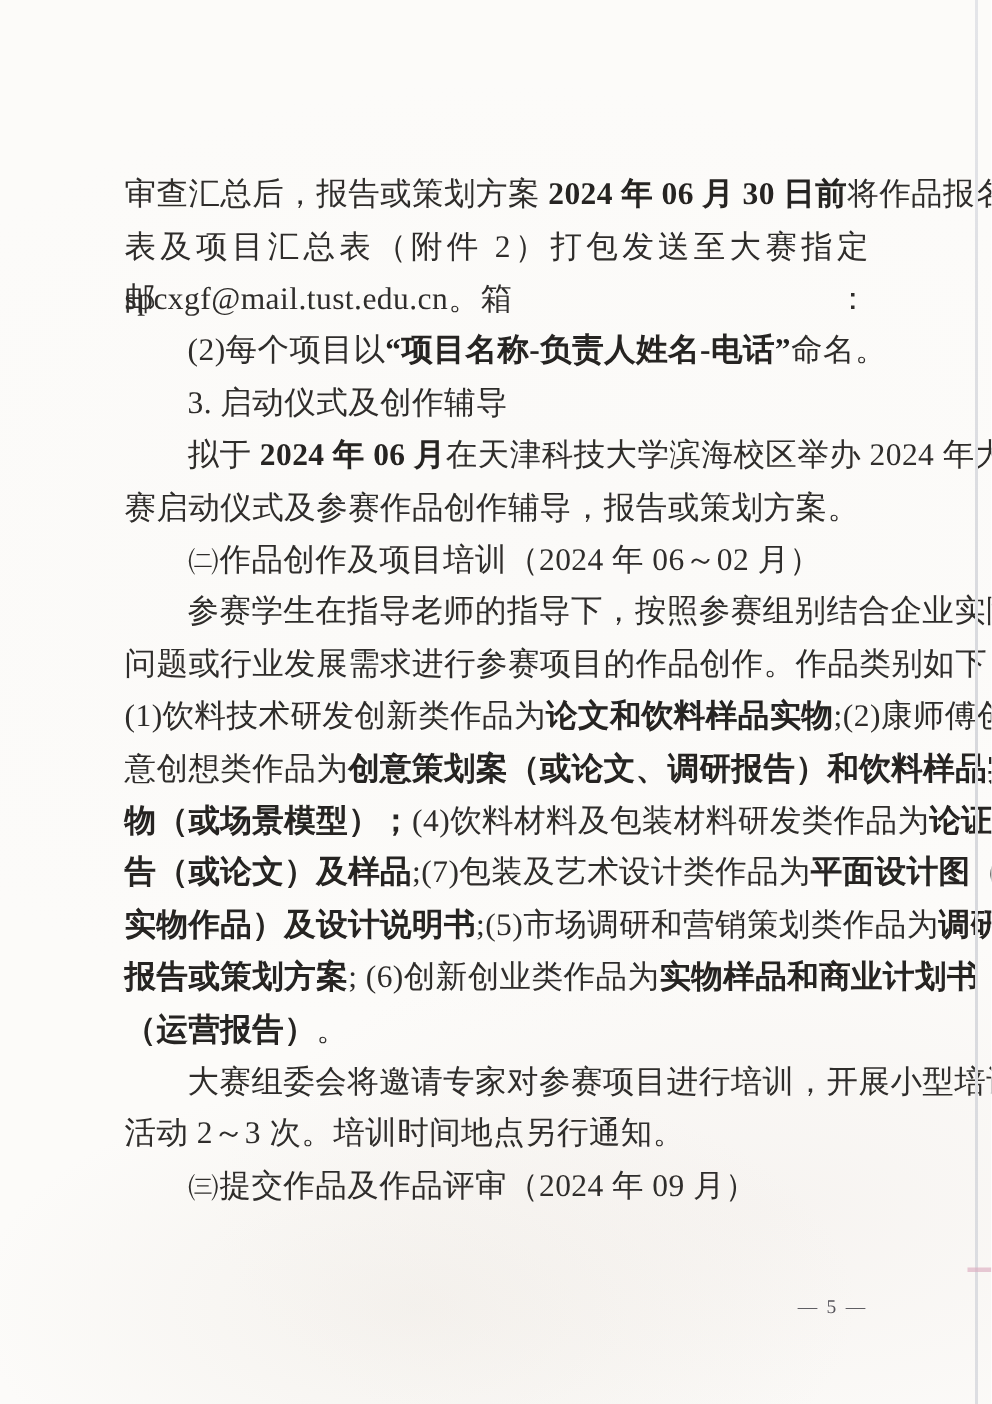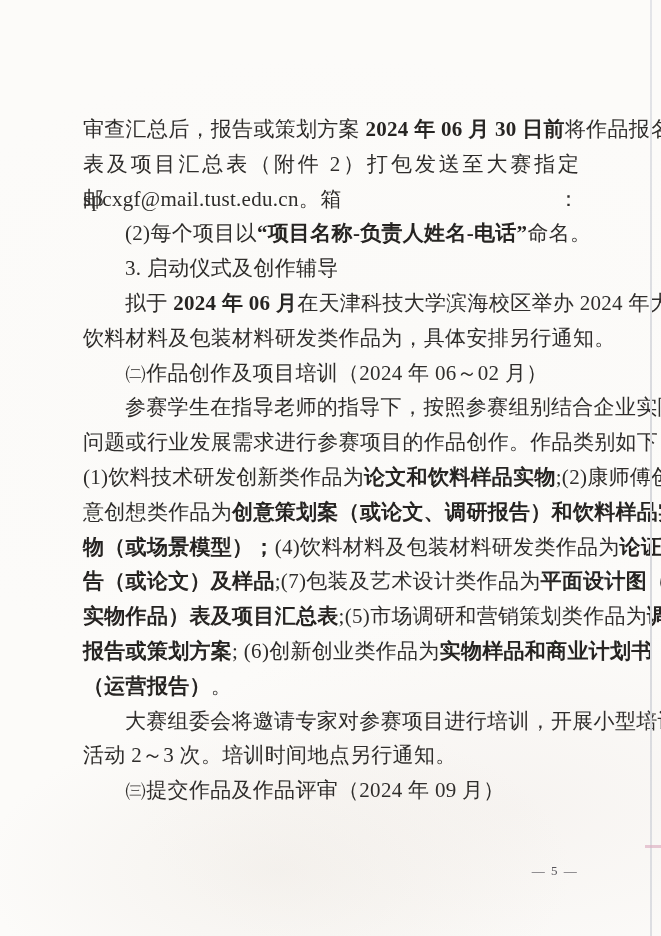--- a/index.html
+++ b/index.html
@@ -74,29 +74,29 @@
 <body>
 
 <div class="page">
   <div class="text-block">
       <div class="line"><span class="seg">审查汇总后，报告或策划方案 </span><span class="seg bold">2024 年 06 月 30 日前</span><span class="seg">将作品报名</span></div>
       <div class="line wide"><span class="seg">表及项目汇总表（附件 2）打包发送至大赛指定邮箱：</span></div>
       <div class="line"><span class="seg">spcxgf@mail.tust.edu.cn。</span></div>
       <div class="line indent"><span class="seg">(2)每个项目以</span><span class="seg bold">“项目名称-负责人姓名-电话”</span><span class="seg">命名。</span></div>
       <div class="line indent"><span class="seg">3. 启动仪式及创作辅导</span></div>
       <div class="line indent"><span class="seg">拟于 </span><span class="seg bold">2024 年 06 月</span><span class="seg">在天津科技大学滨海校区举办 2024 年大</span></div>
-      <div class="line"><span class="seg">饮料材料及包装材料研发类作品为，具体安排另行通知。</span></div>
+      <div class="line"><span class="seg">赛启动仪式及参赛作品创作辅导，报告或策划方案。</span></div>
       <div class="line indent"><span class="seg">㈡作品创作及项目培训（2024 年 06～02 月）</span></div>
       <div class="line indent"><span class="seg">参赛学生在指导老师的指导下，按照参赛组别结合企业实际</span></div>
       <div class="line"><span class="seg">问题或行业发展需求进行参赛项目的作品创作。作品类别如下：</span></div>
       <div class="line"><span class="seg">(1)饮料技术研发创新类作品为</span><span class="seg bold">论文和饮料样品实物</span><span class="seg">;(2)康师傅创</span></div>
       <div class="line"><span class="seg">意创想类作品为</span><span class="seg bold">创意策划案（或论文、调研报告）和饮料样品实</span></div>
       <div class="line"><span class="seg bold">物（或场景模型）；</span><span class="seg">(4)饮料材料及包装材料研发类作品为</span><span class="seg bold">论证报</span></div>
       <div class="line"><span class="seg bold">告（或论文）及样品</span><span class="seg">;(7)包装及艺术设计类作品为</span><span class="seg bold">平面设计图（或</span></div>
-      <div class="line"><span class="seg bold">实物作品）表及项目汇总表</span><span class="seg">;(5)市场调研和营销策划类作品为</span><span class="seg bold">调研</span></div>
+      <div class="line"><span class="seg bold">实物作品）及设计说明书</span><span class="seg">;(5)市场调研和营销策划类作品为</span><span class="seg bold">调研</span></div>
       <div class="line"><span class="seg bold">报告或策划方案</span><span class="seg">; (6)创新创业类作品为</span><span class="seg bold">实物样品和商业计划书</span></div>
       <div class="line"><span class="seg bold">（运营报告）</span><span class="seg">。</span></div>
       <div class="line indent"><span class="seg">大赛组委会将邀请专家对参赛项目进行培训，开展小型培训</span></div>
       <div class="line"><span class="seg">活动 2～3 次。培训时间地点另行通知。</span></div>
       <div class="line indent"><span class="seg">㈢提交作品及作品评审（2024 年 09 月）</span></div>
     </div>
   <div class="page-number">— 5 —</div>
   <div class="edge-line"></div>
   <div class="edge-tick"></div>
 </div>

